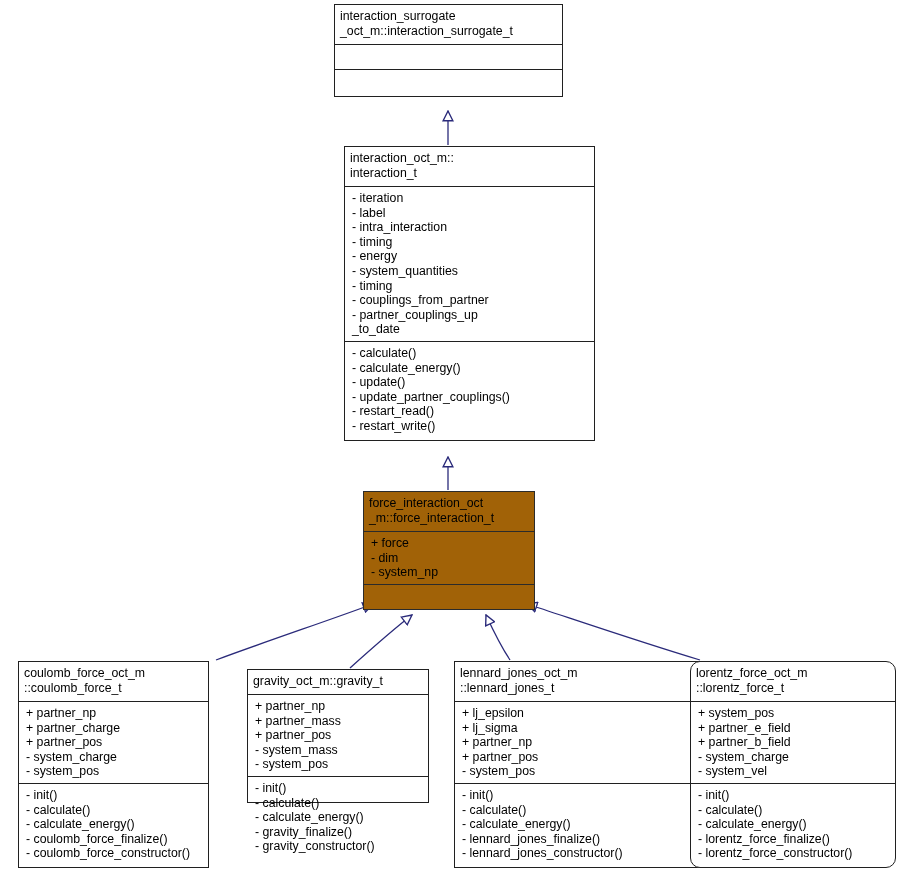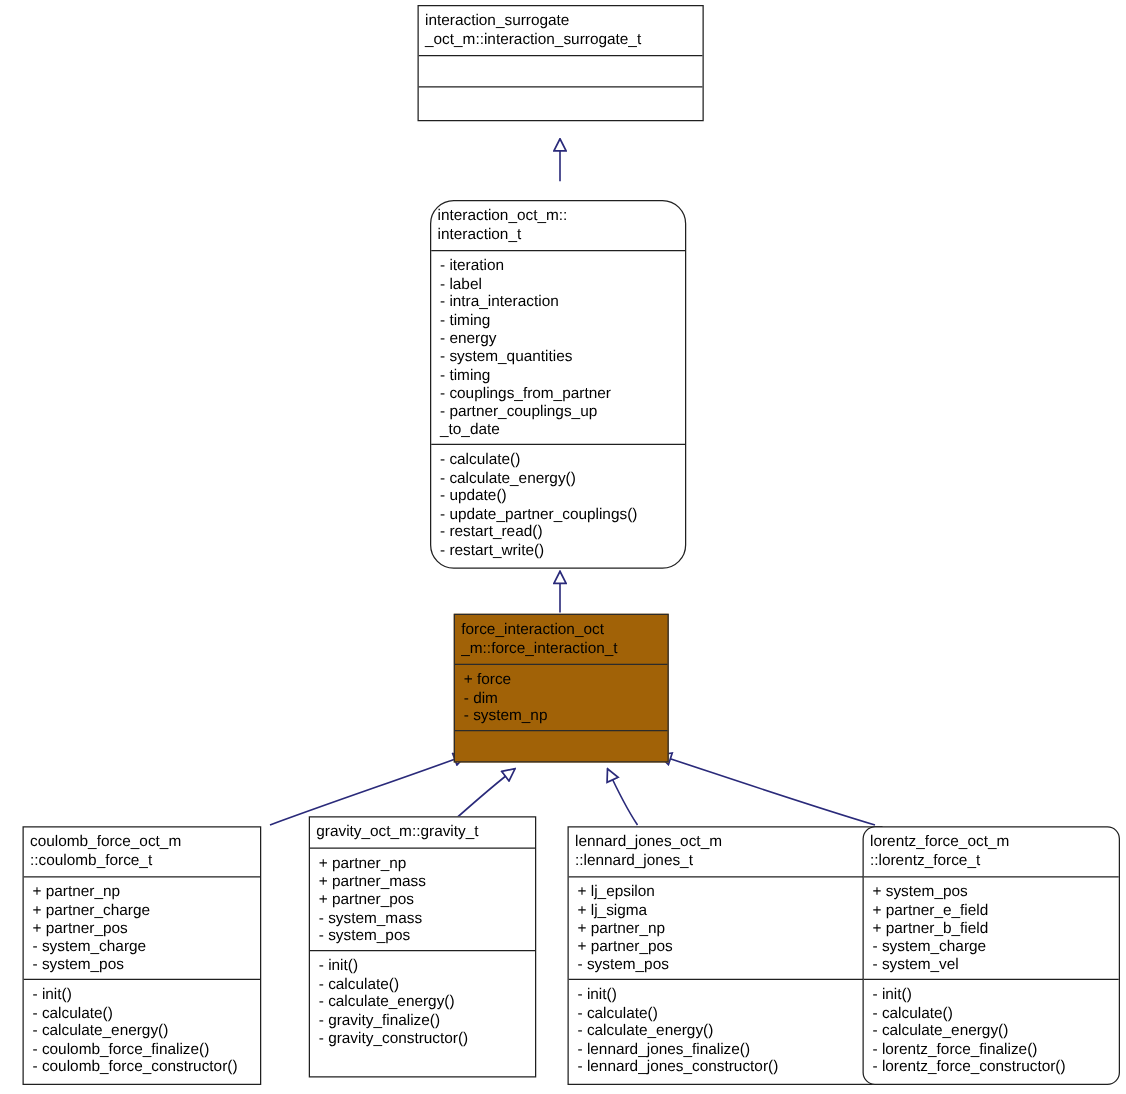--- a/index.html
+++ b/index.html
@@ -106,21 +106,21 @@
 
   <div class="uml-node" style="left:334px; top:4px; width:229px; height:93px;">
     <div class="uml-title">interaction_surrogate
 _oct_m::interaction_surrogate_t</div>
     <div class="uml-sep"></div>
     <div class="uml-compartment empty" style="height:24px;"></div>
     <div class="uml-sep"></div>
     <div class="uml-compartment empty" style="height:25px;"></div>
   </div>
 
-  <div class="uml-node" style="left:344px; top:160px; width:205px; height:295px;border-radius:19px;">
+  <div class="uml-node" style="left:344px; top:146px; width:251px; height:295px;">
     <div class="uml-title">interaction_oct_m::
 interaction_t</div>
     <div class="uml-sep"></div>
     <div class="uml-compartment" id="attrs-interaction">
         <div class="uml-row">- iteration</div>
         <div class="uml-row">- label</div>
         <div class="uml-row">- intra_interaction</div>
         <div class="uml-row">- timing</div>
         <div class="uml-row">- energy</div>
         <div class="uml-row">- system_quantities</div>
@@ -167,21 +167,21 @@
     <div class="uml-sep"></div>
     <div class="uml-compartment" id="meths-coulomb_force">
         <div class="uml-row">- init()</div>
         <div class="uml-row">- calculate()</div>
         <div class="uml-row">- calculate_energy()</div>
         <div class="uml-row">- coulomb_force_finalize()</div>
         <div class="uml-row">- coulomb_force_constructor()</div>
       </div>
   </div>
 
-  <div class="uml-node" style="left:247px; top:653px; width:182px; height:209px;">
+  <div class="uml-node" style="left:247px; top:669px; width:182px; height:134px;">
     <div class="uml-title">gravity_oct_m::gravity_t</div>
     <div class="uml-sep"></div>
     <div class="uml-compartment" id="attrs-gravity">
         <div class="uml-row">+ partner_np</div>
         <div class="uml-row">+ partner_mass</div>
         <div class="uml-row">+ partner_pos</div>
         <div class="uml-row">- system_mass</div>
         <div class="uml-row">- system_pos</div>
       </div>
     <div class="uml-sep"></div>

